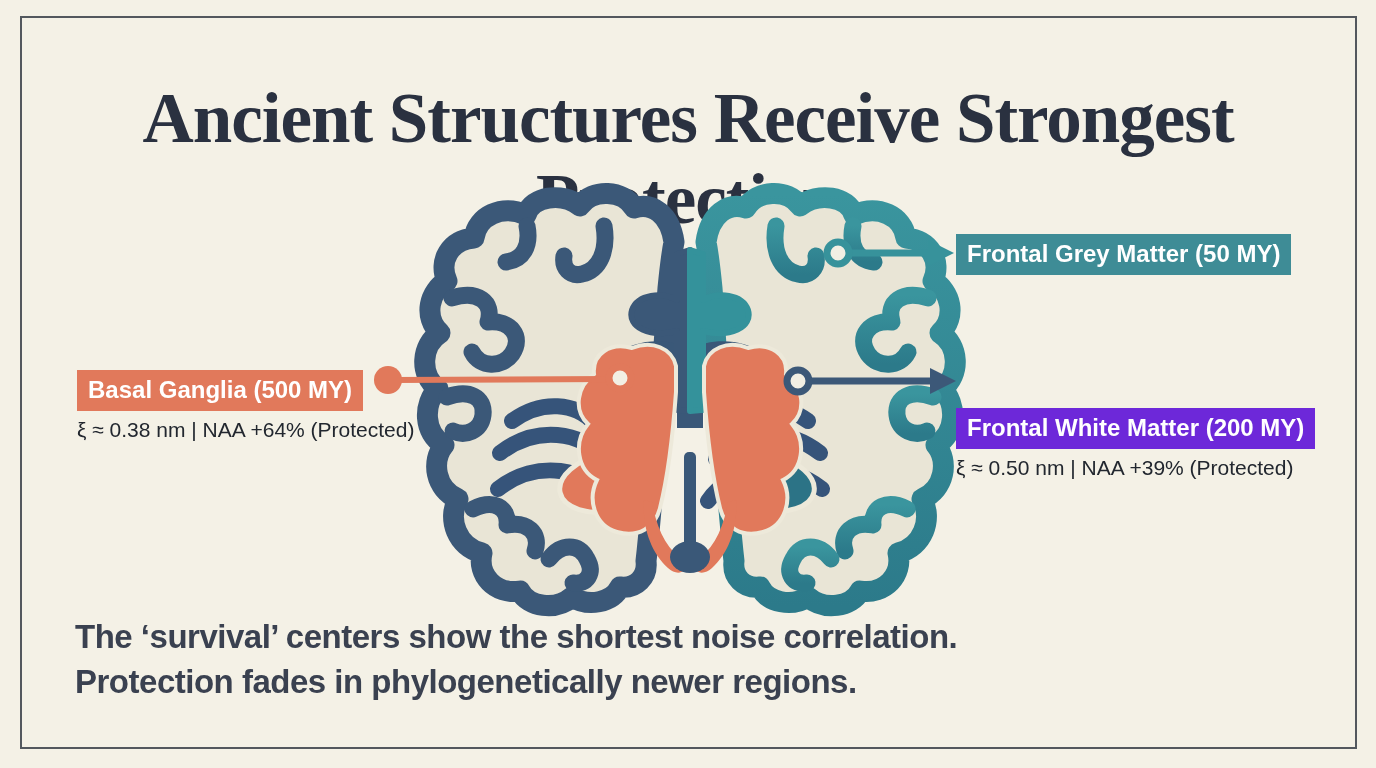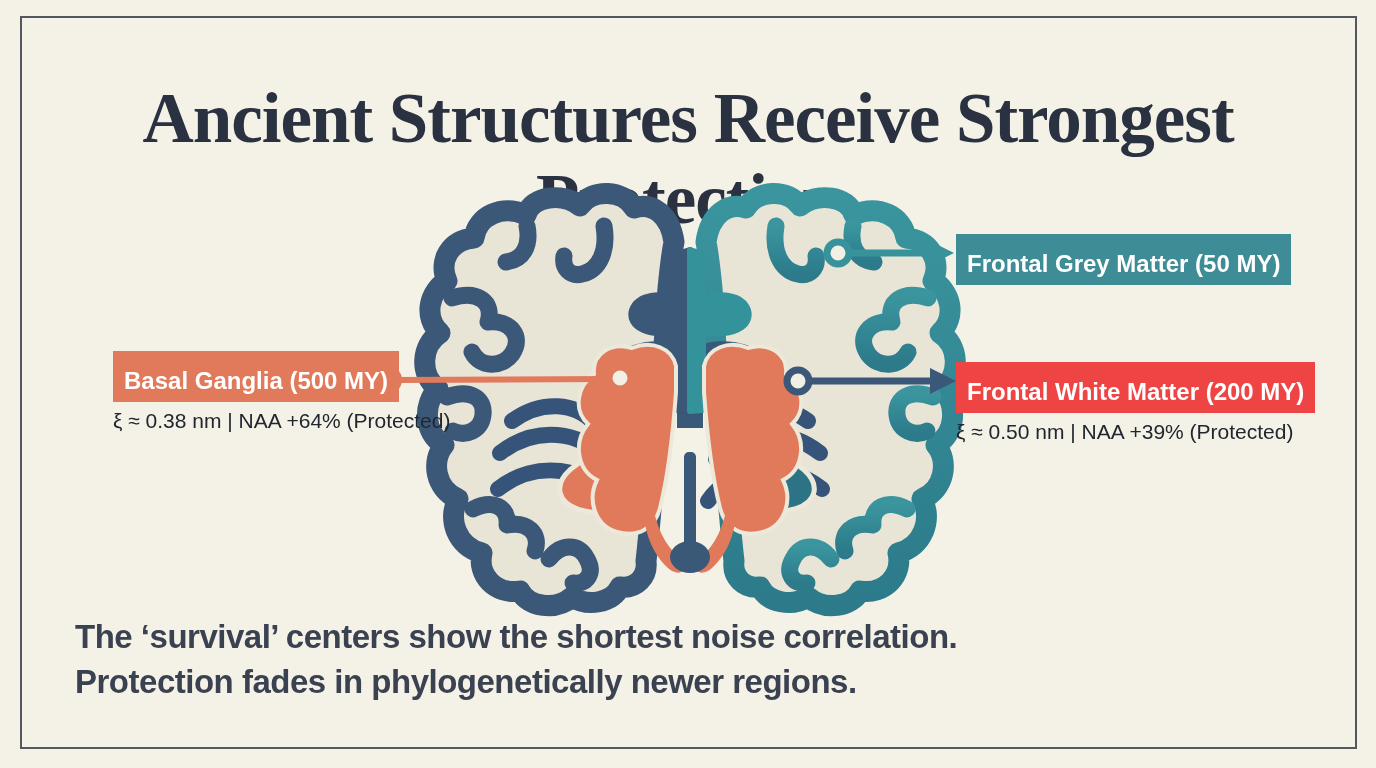--- a/index.html
+++ b/index.html
@@ -12,31 +12,31 @@
     border:2px solid #53585E;pointer-events:none;
   }
   #title{
     position:absolute;left:0;top:78px;width:100%;text-align:center;
     font-family:"Liberation Serif","DejaVu Serif",serif;font-weight:700;
     font-size:71px;letter-spacing:-1px;color:#2A3140;
   }
   .callout{position:absolute;}
   .callout .tag{
     display:inline-block;color:#FFFFFF;font-weight:700;font-size:24px;
-    padding:16px 11px 7px 11px;white-space:nowrap;letter-spacing:0;
+    padding:6px 11px 7px 11px;white-space:nowrap;letter-spacing:0;
   }
   .callout .detail{
     margin-top:7px;font-size:21px;color:#22272F;white-space:nowrap;
   }
-  #callout-basal{left:77px;top:351px;margin-left:36px;}
+  #callout-basal{left:77px;top:370px;}
   #callout-basal .tag{background:#E1795B;}
   #callout-grey{left:956px;top:234px;}
   #callout-grey .tag{background:#3E8C96;}
   #callout-white{left:956px;top:362px;}
-  #callout-white .tag{background:#ef4444;}
+  #callout-white .tag{background:#6d28d9;margin-top:46px;}
   #caption{
     position:absolute;left:75px;top:614px;font-weight:700;font-size:34px;
     line-height:45px;color:#3A4150;transform:scaleX(.97);transform-origin:left top;
     letter-spacing:-.5px;
   }
   svg{position:absolute;left:0;top:0;}
 </style>
 </head>
 <body>
 

